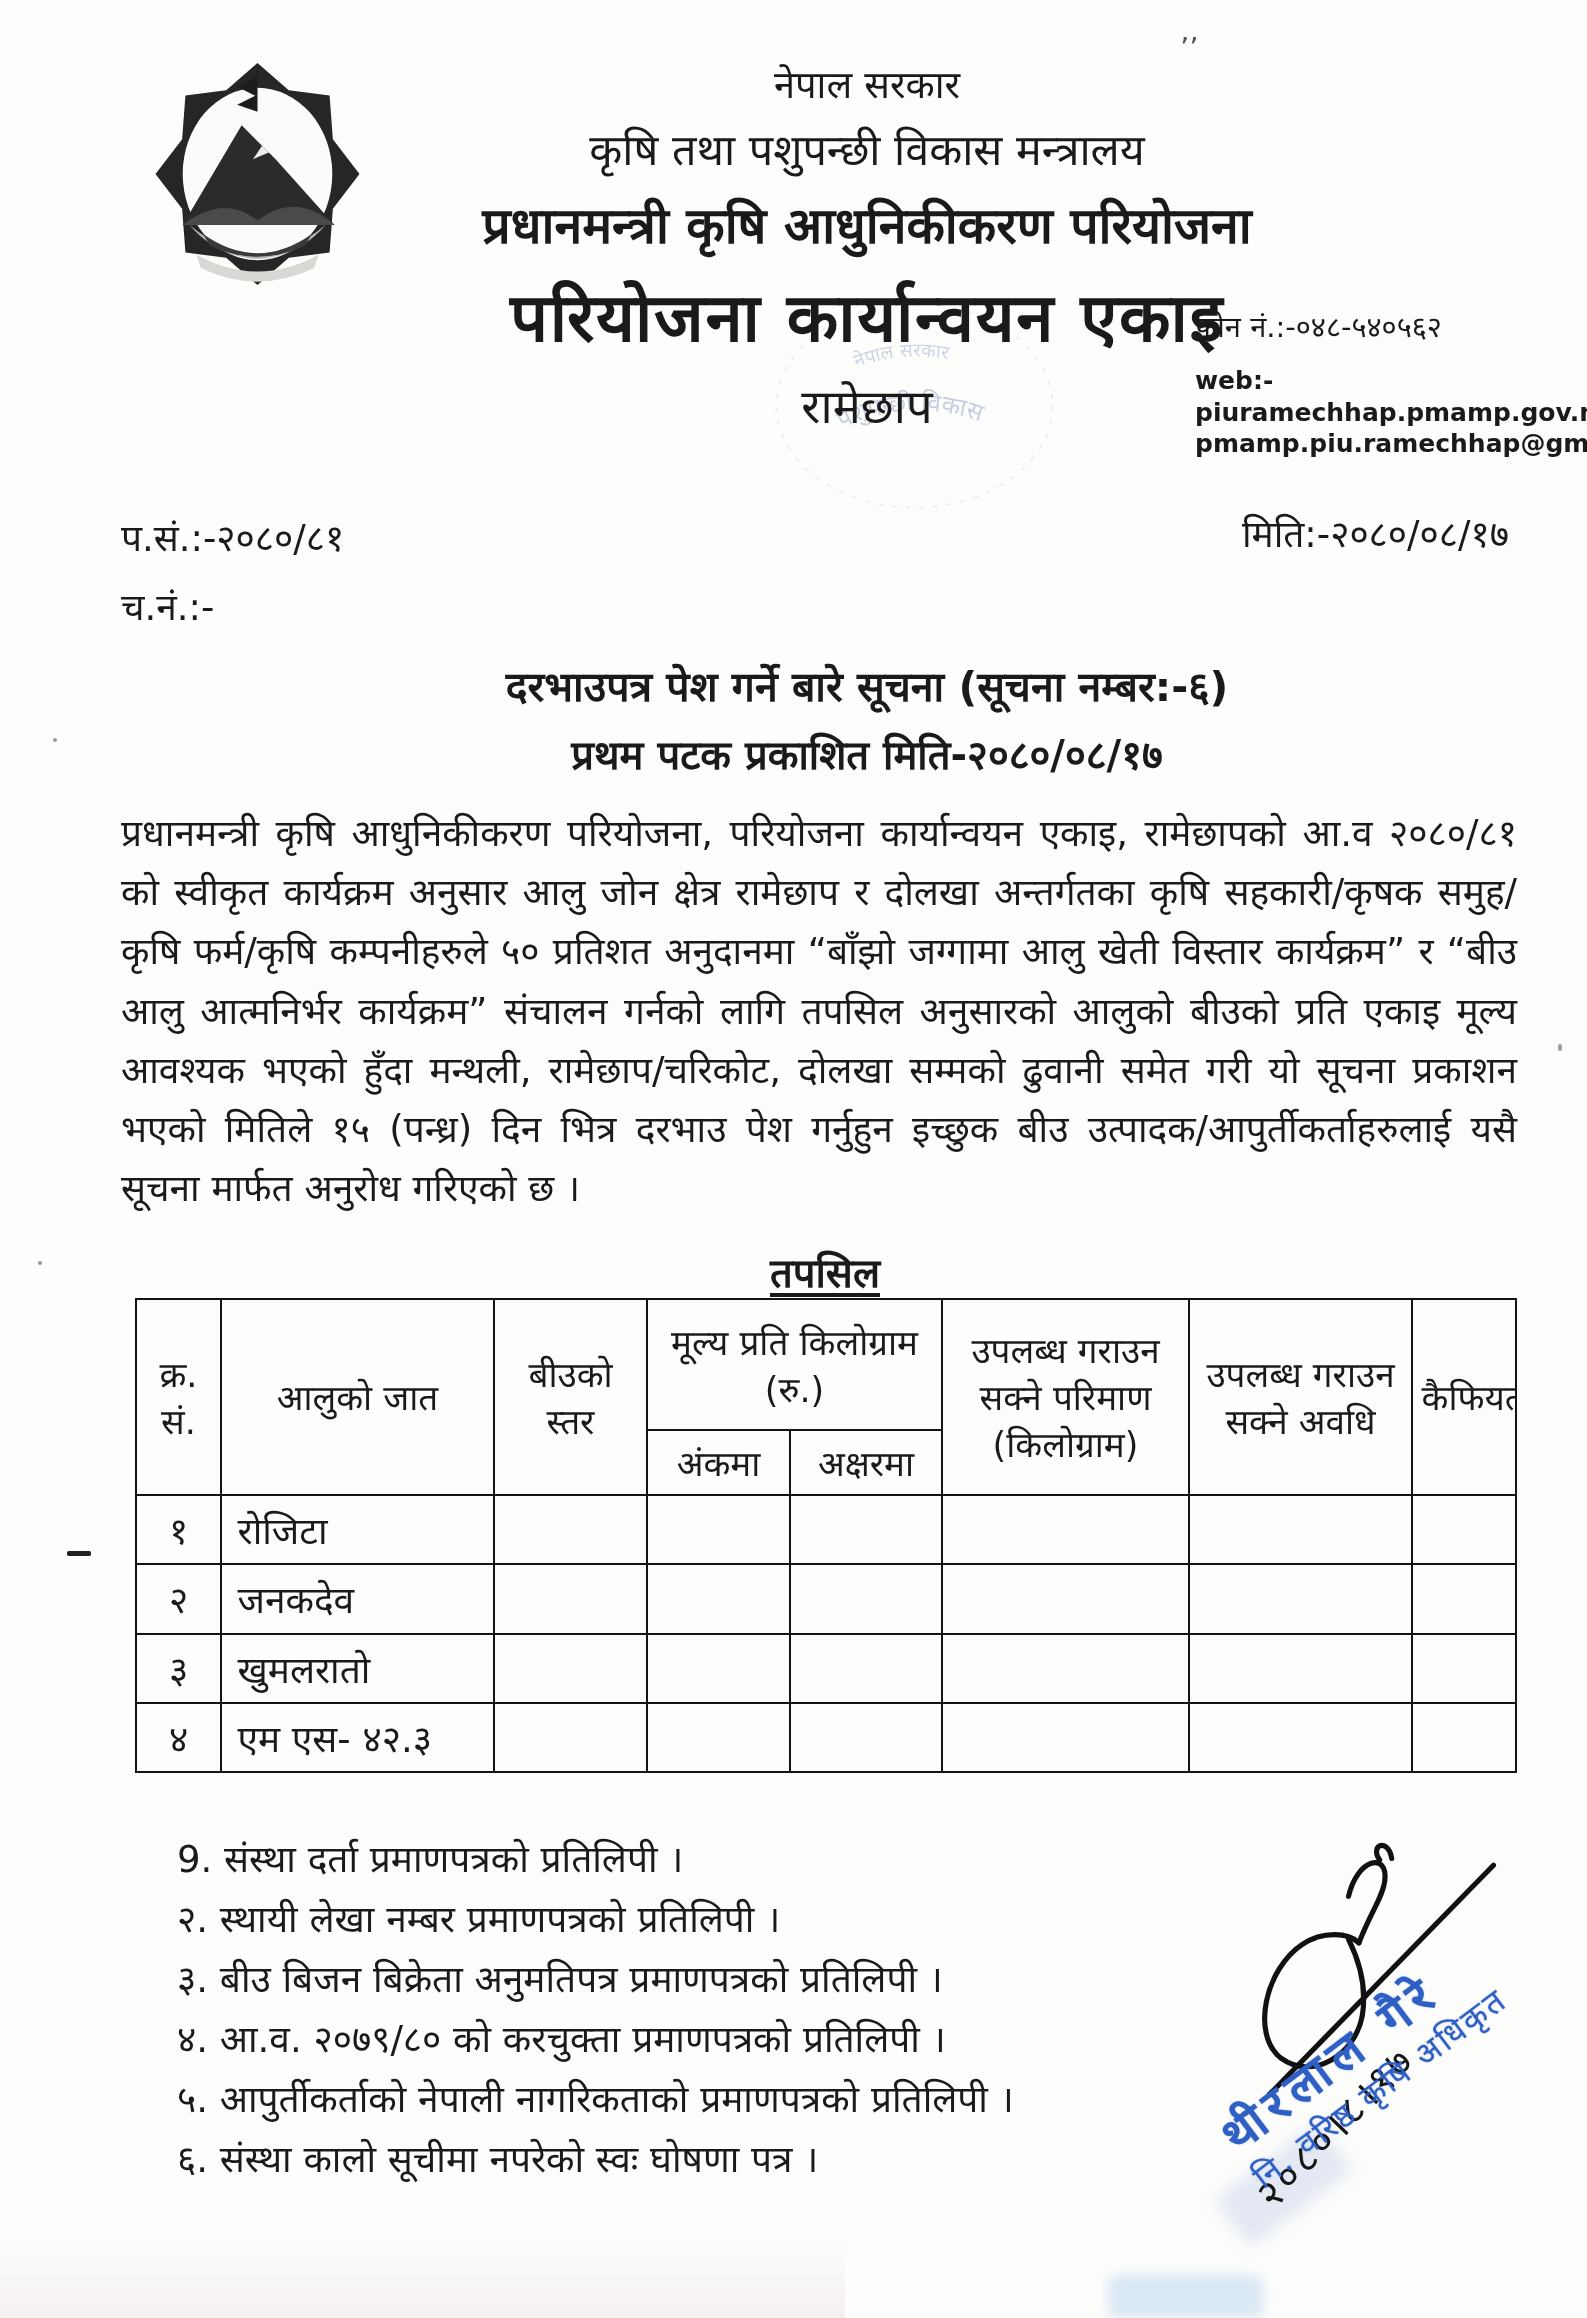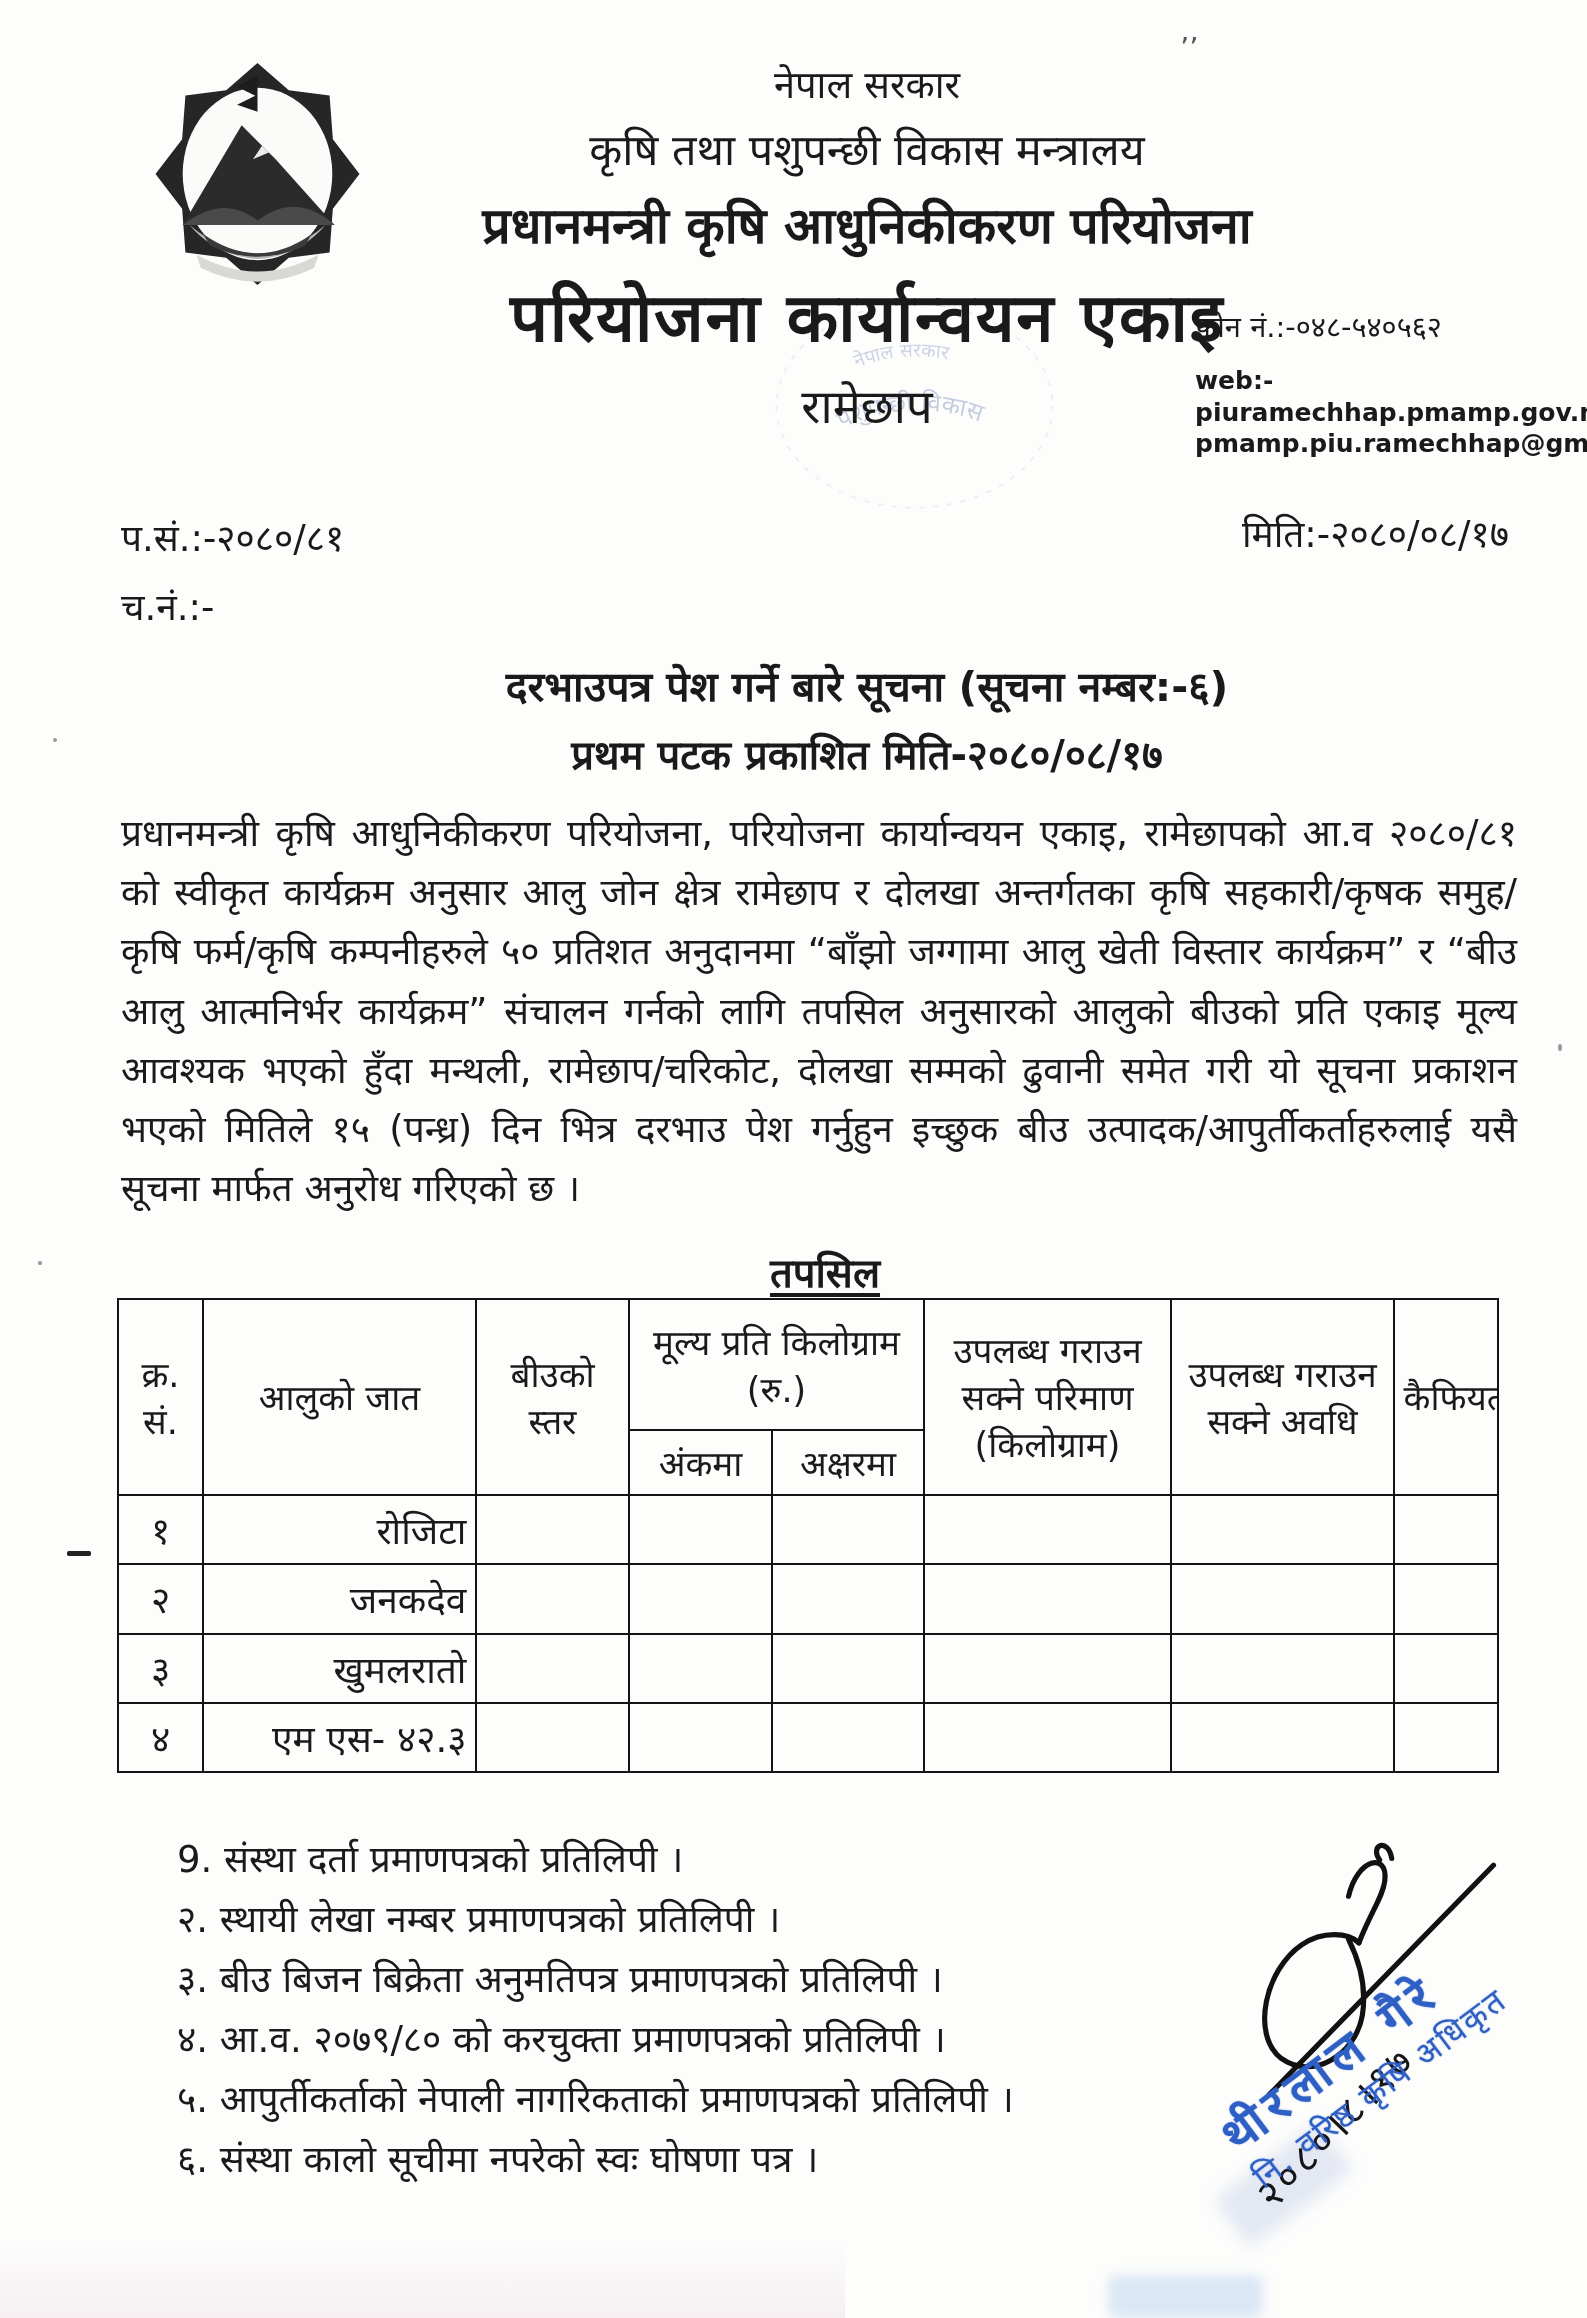--- a/index.html
+++ b/index.html
@@ -38,32 +38,32 @@
   
   .body-par{
     left:121px; top:804px; width:1396px;
     font-size:37px; line-height:1.60; text-align:justify;
   }
 
   
   .tapasil{left:825px; transform:translateX(-50%); top:1244px; font-size:40px; font-weight:600;
     text-decoration:underline; text-underline-offset:6px;}
   table.spec{
-    position:absolute; left:117px; top:1298px; width:1380px;
+    position:absolute; left:135px; top:1298px; width:1380px;
     border-collapse:collapse; table-layout:fixed;padding-left:36px;
   }
   table.spec th, table.spec td{
     border:2.6px solid #141414; padding:5.2px 8.6px;
     font-size:35px; font-weight:normal; vertical-align:middle; text-align:center;
     overflow:hidden;
   }
   table.spec thead tr.main th{height:119px;}
   table.spec thead tr.sub th{height:52px;}
   table.spec tbody td{height:57px; font-size:37px;}
-  table.spec tbody td.variety{text-align:right; padding-left:15.5px;border-radius:25px;}
+  table.spec tbody td.variety{text-align:left; padding-left:15.5px;border-radius:25px;}
   col.c-sn{width:85px;} col.c-var{width:273px;} col.c-seed{width:153px;}
   col.c-fig{width:143px;} col.c-word{width:152px;} col.c-qty{width:247px;}
   col.c-per{width:223px;} col.c-rem{width:104px;}
 
   
   .docs-h{left:121px; top:1768px; font-size:40px; font-weight:600;
     text-decoration:underline; text-underline-offset:7px;}
   .docs{left:177px; top:1830px; width:949px;}
   .docs .item{font-size:37px; line-height:60px; white-space:nowrap;}
 

